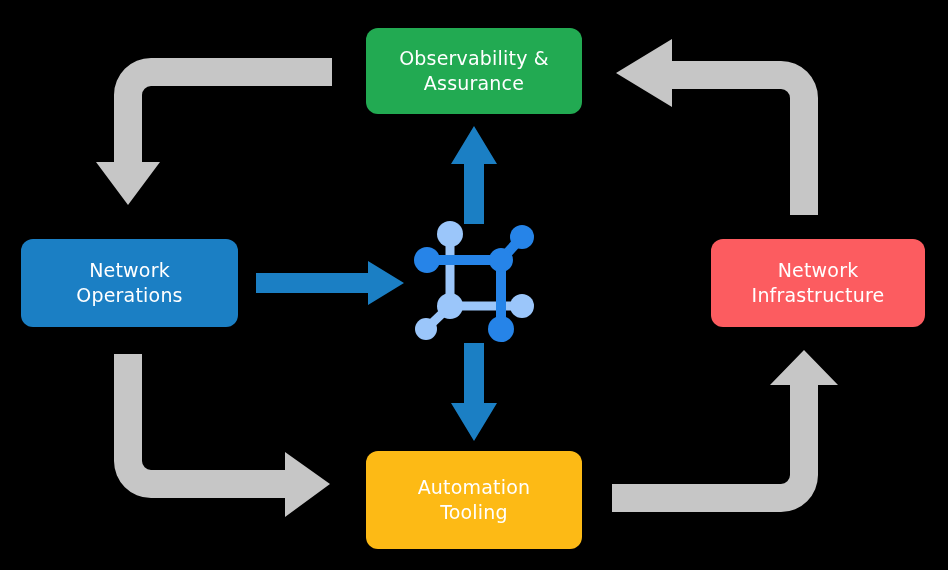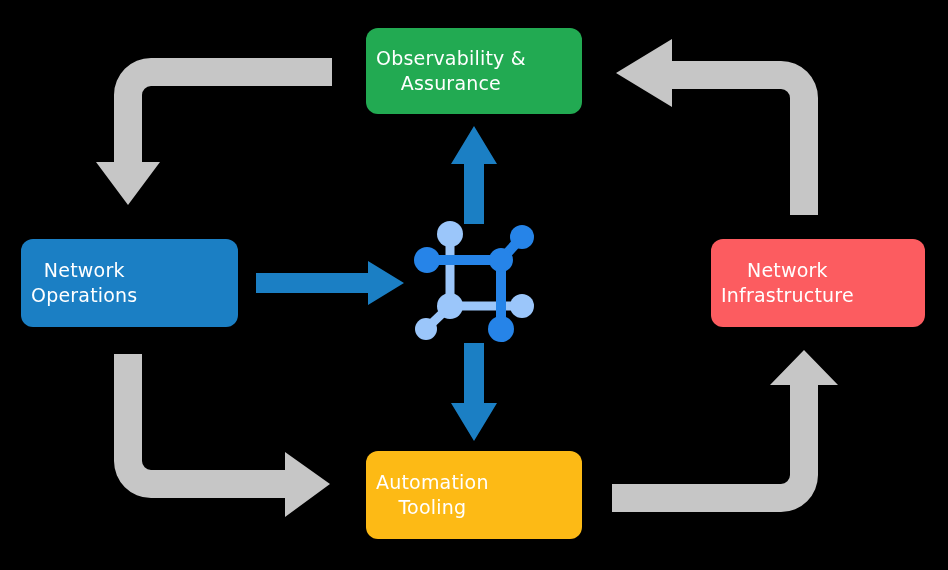--- a/index.html
+++ b/index.html
@@ -18,20 +18,21 @@
     position: absolute;
     left: 0; top: 0;
     width: 948px;
     height: 570px;
   }
   .node-box {
     position: absolute;
     border-radius: 12px;
     display: flex;
     align-items: center;
+    justify-content: center;
     text-align: center;
     color: #ffffff;
     font-size: 19px;
     line-height: 1.32;
     font-weight: 400;
     letter-spacing: 0.2px;
     box-sizing: border-box;
     padding: 4px 10px;
     font-family: "DejaVu Sans", sans-serif;
   }
@@ -46,21 +47,21 @@
   #box-operations {
     left: 21px; top: 239px;
     width: 217px; height: 88px;
   }
   #box-infrastructure {
     left: 711px; top: 239px;
     width: 214px; height: 88px;
   }
   #box-automation {
     left: 366px; top: 451px;
-    width: 216px; height: 88px;
+    width: 216px; height: 98px;
   }
   svg { display: block; }
 </style>
 </head>
 <body style="background: rgb(0, 0, 0);">
 
 <svg id="canvas" viewBox="0 0 948 570">
 
   <g>
     <path d="M 332,58

